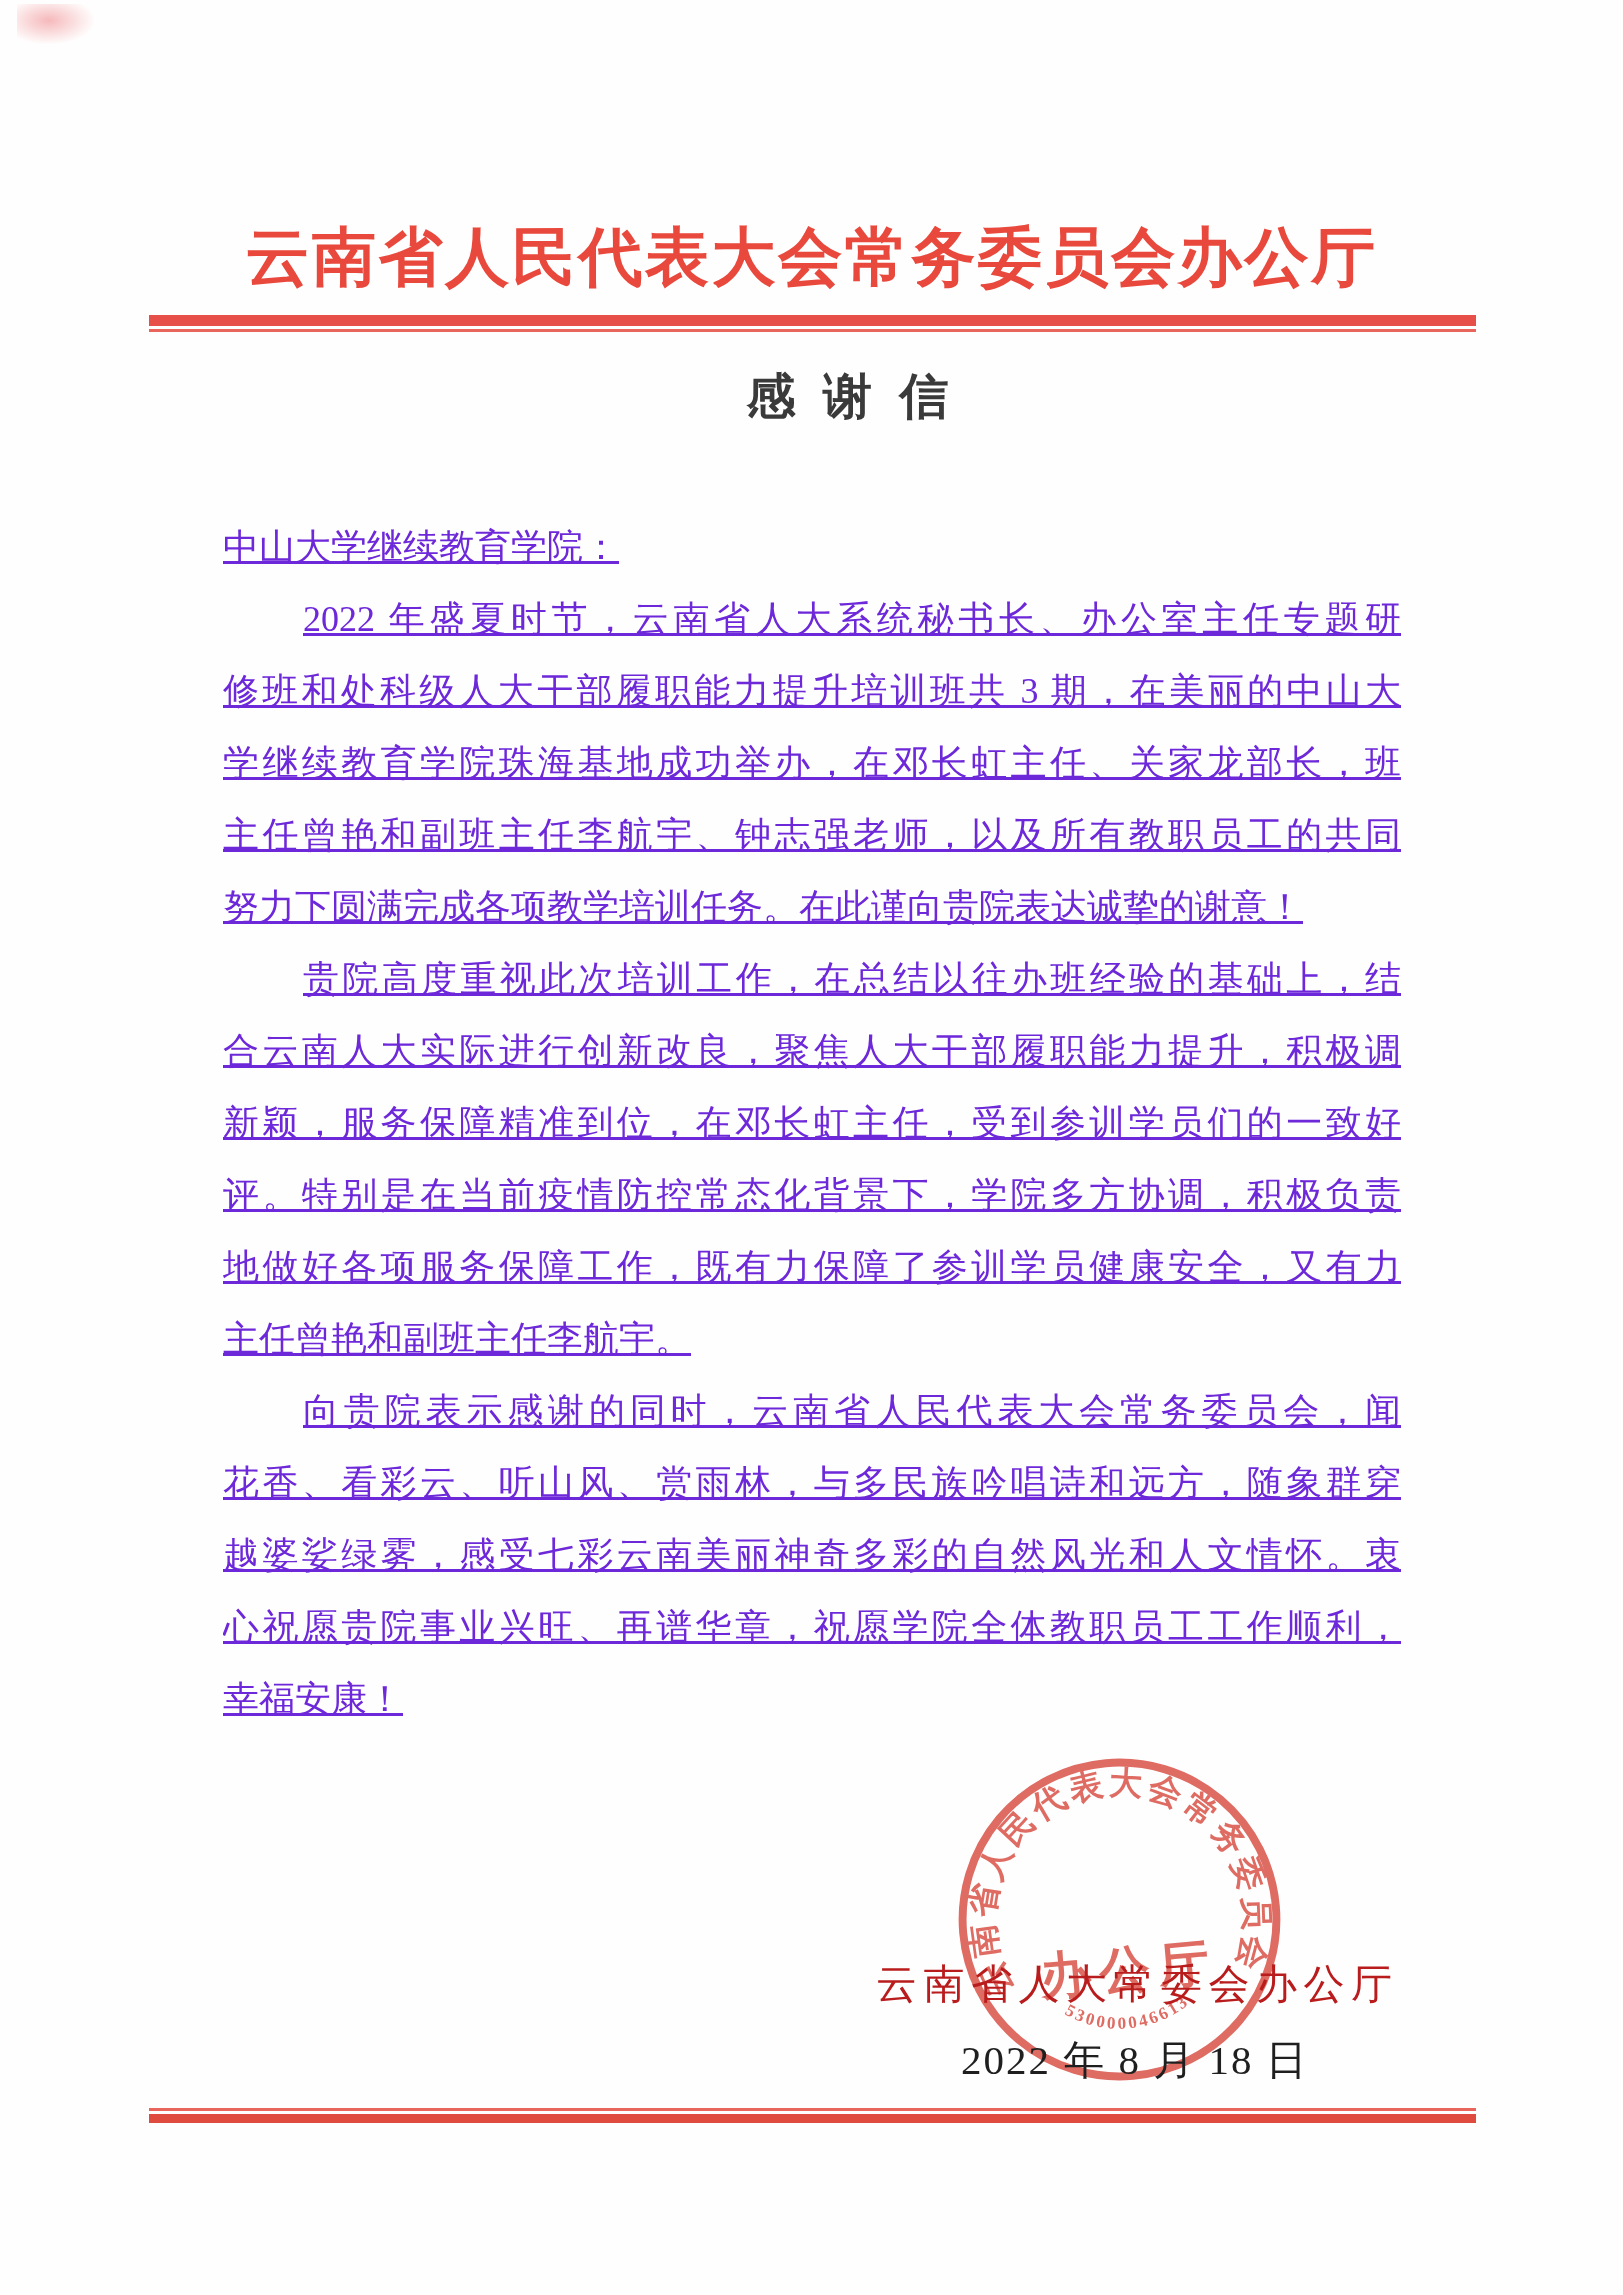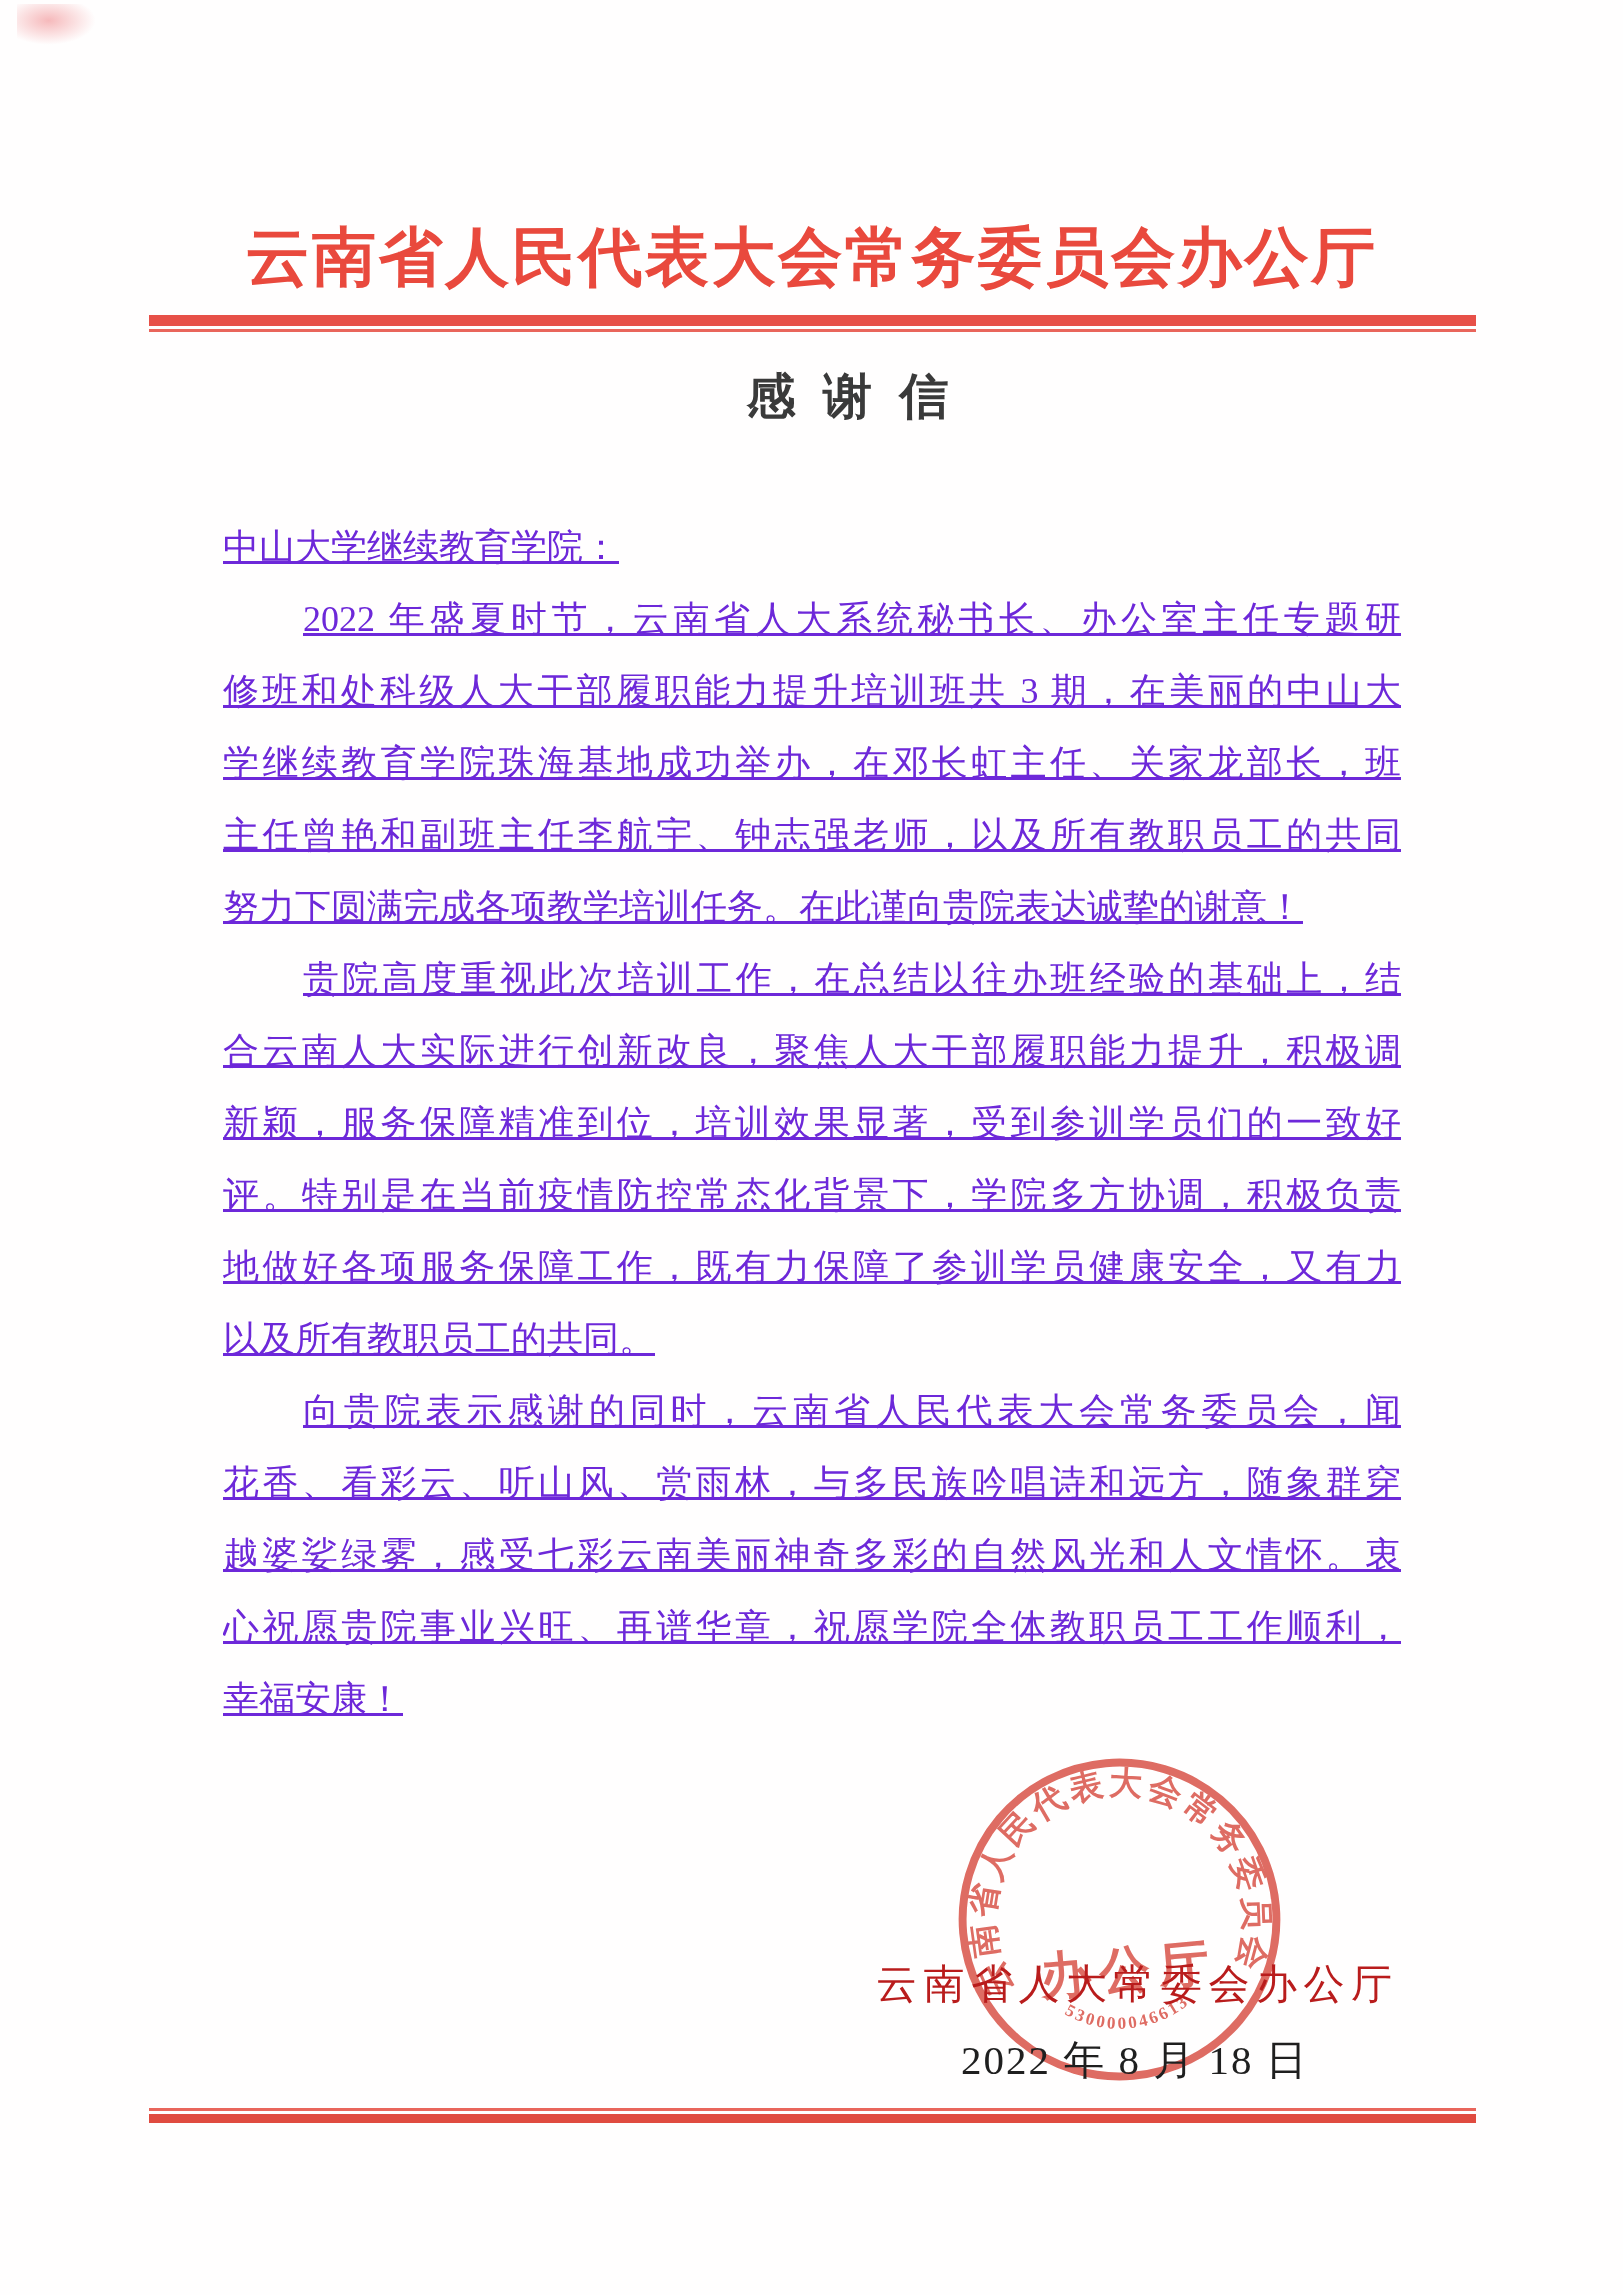--- a/index.html
+++ b/index.html
@@ -87,24 +87,24 @@
 
   <div class="body-text">
     <div class="line">中山大学继续教育学院：</div>
     <div class="line full indent">2022 年盛夏时节，云南省人大系统秘书长、办公室主任专题研</div>
     <div class="line full">修班和处科级人大干部履职能力提升培训班共 3 期，在美丽的中山大</div>
     <div class="line full">学继续教育学院珠海基地成功举办，在邓长虹主任、关家龙部长，班</div>
     <div class="line full">主任曾艳和副班主任李航宇、钟志强老师，以及所有教职员工的共同</div>
     <div class="line">努力下圆满完成各项教学培训任务。在此谨向贵院表达诚挚的谢意！</div>
     <div class="line full indent">贵院高度重视此次培训工作，在总结以往办班经验的基础上，结</div>
     <div class="line full">合云南人大实际进行创新改良，聚焦人大干部履职能力提升，积极调</div>
-    <div class="line full">新颖，服务保障精准到位，培训效果显著，受到参训学员们的一致好</div>
+    <div class="line full">新颖，服务保障精准到位，在邓长虹主任，受到参训学员们的一致好</div>
     <div class="line full">评。特别是在当前疫情防控常态化背景下，学院多方协调，积极负责</div>
     <div class="line full">地做好各项服务保障工作，既有力保障了参训学员健康安全，又有力</div>
-    <div class="line">以及所有教职员工的共同。</div>
+    <div class="line">主任曾艳和副班主任李航宇。</div>
     <div class="line full indent">向贵院表示感谢的同时，云南省人民代表大会常务委员会，闻</div>
     <div class="line full">花香、看彩云、听山风、赏雨林，与多民族吟唱诗和远方，随象群穿</div>
     <div class="line full">越婆娑绿雾，感受七彩云南美丽神奇多彩的自然风光和人文情怀。衷</div>
     <div class="line full">心祝愿贵院事业兴旺、再谱华章，祝愿学院全体教职员工工作顺利，</div>
     <div class="line">幸福安康！</div>
   </div>
 
   <svg class="seal" viewBox="0 0 500 500" aria-hidden="true">
     <defs>
       <path id="ringPath" d="M 94 359 A 190 190 0 1 1 406 359"></path>

